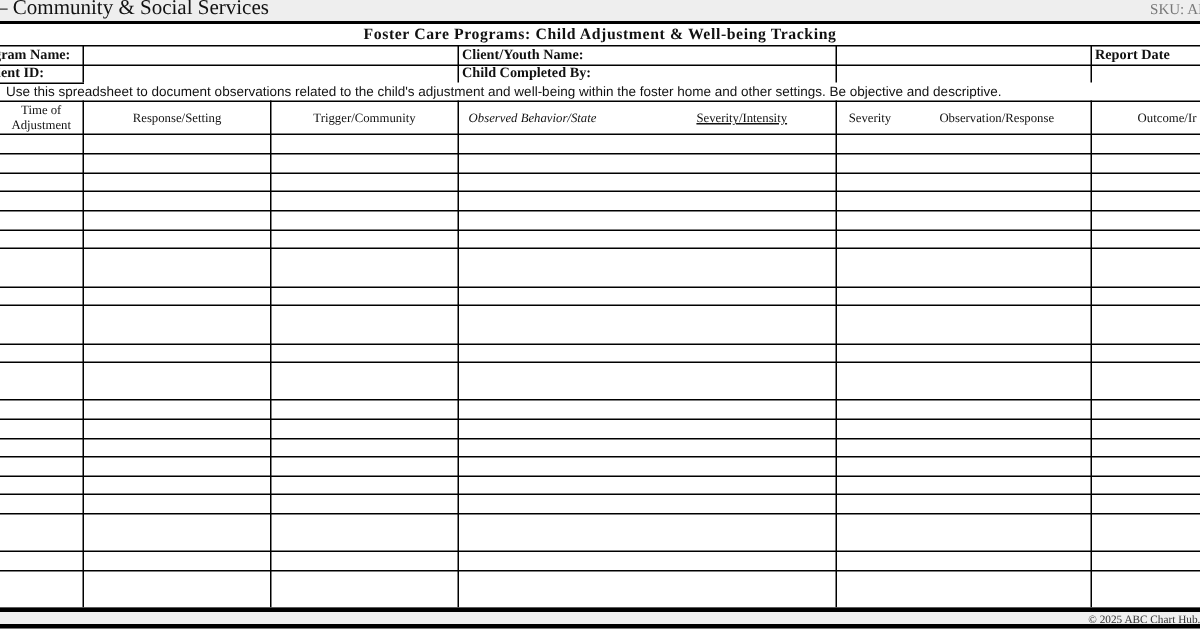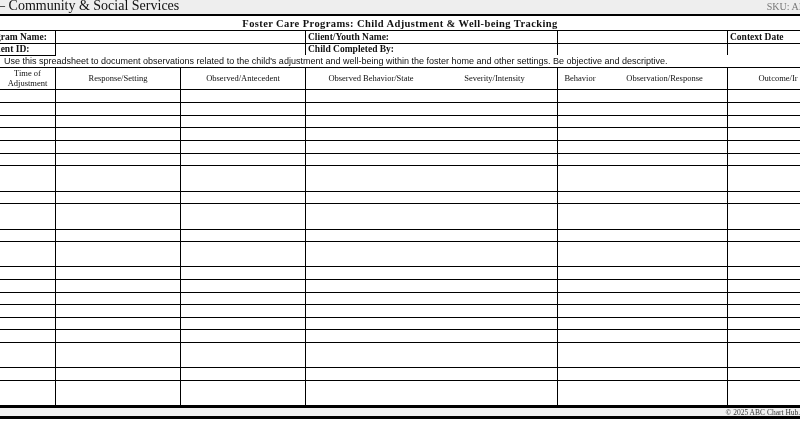--- a/index.html
+++ b/index.html
@@ -68,40 +68,40 @@
 <div class="hline" style="left:0;top:55px;width:56px;"></div>
 <div class="vline" style="left:55px;top:30px;height:25px;"></div>
 <div class="vline" style="left:305px;top:30px;height:25px;"></div>
 <div class="vline" style="left:557px;top:30px;height:25px;"></div>
 <div class="vline" style="left:727px;top:30px;height:25px;"></div>
 
 <span class="lbl" style="left:-4px;top:31px;">gram Name:</span>
 <div class="cell" style="left:56px;top:31px;width:249px;height:12px;"></div>
 <span class="lbl" style="left:308px;top:31px;">Client/Youth Name:</span>
 <div class="cell" style="left:558px;top:31px;width:169px;height:12px;"></div>
-<span class="lbl" style="left:730px;top:31px;">Context Date</span>
+<span class="lbl" style="left:730px;top:31px;">Report Date</span>
 <div class="cell" style="left:728px;top:44px;width:72px;height:11px;"></div>
 
 <span class="lbl" style="left:-2px;top:43px;">ient ID:</span>
 <div class="cell" style="left:56px;top:44px;width:249px;height:11px;"></div>
 <span class="lbl" style="left:308px;top:43px;">Child Completed By:</span>
 <div class="cell" style="left:558px;top:44px;width:169px;height:11px;"></div>
 
 <div class="instr">Use this spreadsheet to document observations related to the child's adjustment and well-being within the foster home and other settings. Be objective and descriptive.</div>
 
 <div class="hline" style="left:0;top:67px;width:800px;"></div>
 <div class="colhdr" style="left:0;width:55px;flex-direction:column;">
   <span>Time of</span>
   <span>Adjustment</span>
 </div>
 <div class="colhdr" style="left:56px;width:124px;">Response/Setting</div>
-<div class="colhdr" style="left:181px;width:124px;">Observed/Antecedent</div>
-<div class="colhdr" style="left:308px;width:126px;">Observed Behavior/State</div>
-<div class="colhdr" style="left:432px;width:125px;">Severity/Intensity</div>
-<div class="colhdr" style="left:558px;width:44px;">Behavior</div>
+<div class="colhdr" style="left:181px;width:124px;">Trigger/Community</div>
+<div class="colhdr" style="left:292px;width:126px;font-style:italic;">Observed Behavior/State</div>
+<div class="colhdr" style="left:432px;width:125px;text-decoration:underline;">Severity/Intensity</div>
+<div class="colhdr" style="left:558px;width:44px;">Severity</div>
 <div class="colhdr" style="left:602px;width:125px;">Observation/Response</div>
 <div class="colhdr" style="left:728px;width:100px;justify-content:center;">Outcome/Ir</div>
 
 <div id="table-body">
     <div class="hline" style="left: 0px; top: 89px; width: 800px;"></div>
     <div class="hline" style="left: 0px; top: 102px; width: 800px;"></div>
     <div class="hline" style="left: 0px; top: 115px; width: 800px;"></div>
     <div class="hline" style="left: 0px; top: 127px; width: 800px;"></div>
     <div class="hline" style="left: 0px; top: 140px; width: 800px;"></div>
     <div class="hline" style="left: 0px; top: 153px; width: 800px;"></div>

